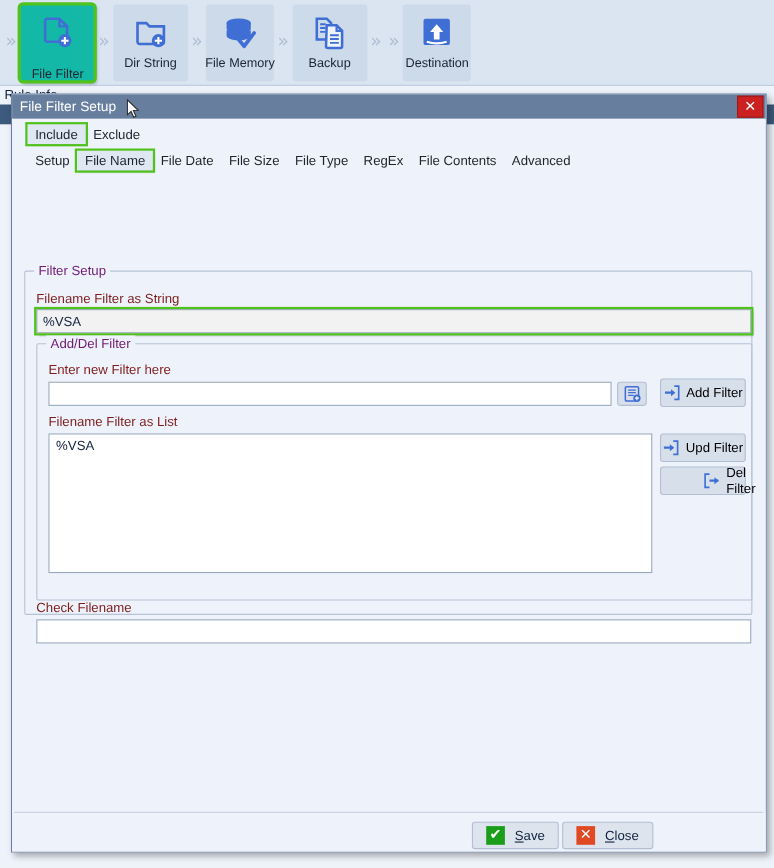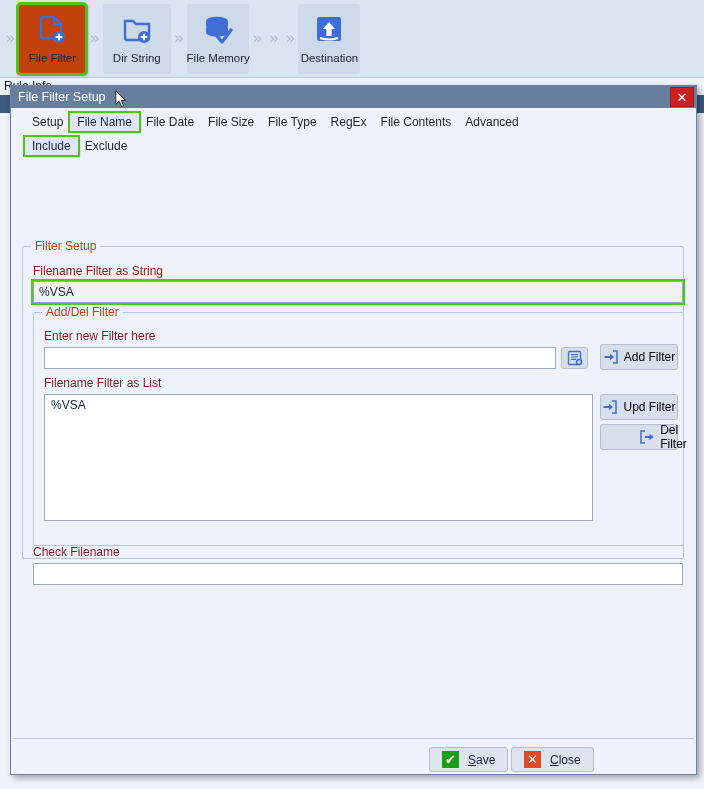--- a/index.html
+++ b/index.html
@@ -54,24 +54,25 @@
     display: flex;
     flex-direction: column;
     align-items: center;
     justify-content: flex-start;
     padding-top: 7px;
     box-sizing: border-box;
     position: relative;
   }
   .wiz-step.wide { width: 62px; }
   .wiz-step.selected {
-    background: #c2410c;
+    background: #14b8a6;
     outline: 3px solid #4fc21c;
     outline-offset: -1px;
     box-shadow: 2px 2px 3px rgba(0,0,0,0.28);
+    justify-content: space-between;
   }
   .wiz-icon {
     width: 38px; height: 38px;
     display: flex; align-items: center; justify-content: center;
   }
   .wiz-label {
     font-size: 11.5px;
     color: #1b2430;
     margin-top: 3px;
     white-space: nowrap;
@@ -172,21 +173,21 @@
     border-radius: 2px;
     box-sizing: border-box;
   }
   .group-legend {
     position: absolute;
     top: -8px;
     left: 8px;
     background: #eef2fa;
     padding: 0 4px;
     font-size: 12px;
-    color: #c2410c;
+    color: #701a75;
   }
   .fieldlabel {
     position: absolute;
     font-size: 12px;
     color: #7f1d1d;
     white-space: nowrap;
   }
   .textbox {
     position: absolute;
     background: #ffffff;
@@ -329,20 +330,32 @@
             <path d="M4 7 v5 c0 2.3 4.9 4.2 11 4.2 s11 -1.9 11 -4.2 v-5" fill="#3f6fd4"></path>
             <path d="M4 13.5 v5 c0 2.3 4.9 4.2 11 4.2 s11 -1.9 11 -4.2 v-5" fill="#3f6fd4"></path>
             <path d="M15 22 l5 6 l9 -12" fill="none" stroke="#3f6fd4" stroke-width="3.4" stroke-linecap="round" stroke-linejoin="round"></path>
           </svg>
         </span>
         <span class="wiz-label">File Memory</span>
       </div>
 
       <span class="chev">»</span>
 
+      <div class="wiz-step">
+        <span class="wiz-icon">
+          <svg width="32" height="32" viewBox="0 0 32 32">
+            <path d="M4 3 h9 l4 4 v15 h-13 z" fill="none" stroke="#3f6fd4" stroke-width="2.3"></path>
+            <path d="M7 8 h5 M7 11.5 h5 M7 15 h5" stroke="#3f6fd4" stroke-width="1.7"></path>
+            <path d="M13 9 h9 l5 5 v14 a1.6 1.6 0 0 1 -1.6 1.6 h-11.4 a1.6 1.6 0 0 1 -1.6 -1.6 z" fill="#eef2fa" stroke="#3f6fd4" stroke-width="2.3"></path>
+            <path d="M22 9 v5 h5" fill="none" stroke="#3f6fd4" stroke-width="2"></path>
+            <path d="M16 18 h8 M16 21.5 h8 M16 25 h8" stroke="#3f6fd4" stroke-width="1.7"></path>
+          </svg>
+        </span>
+        <span class="wiz-label">Backup</span>
+      </div>
 
       <span class="chev">»</span>
 
 
       <span class="chev">»</span>
 
       <div class="wiz-step wide">
         <span class="wiz-icon">
           <svg width="32" height="32" viewBox="0 0 32 32">
             <rect x="4" y="3" width="24" height="24" rx="2" fill="#3f6fd4"></rect>
@@ -360,37 +373,37 @@
   </div>
 
   <div class="dialog">
 
     <div class="dialog-titlebar">
       <span class="dialog-title">File Filter Setup</span>
       <span class="close-btn">✕</span>
     </div>
 
     <div class="dialog-body">
+
+      <div class="tabrow secondary">
+        <span class="tab hl">Include</span>
+        <span class="tab">Exclude</span>
+      </div>
 
       <div class="tabrow primary">
         <span class="tab">Setup</span>
         <span class="tab hl">File Name</span>
         <span class="tab">File Date</span>
         <span class="tab">File Size</span>
         <span class="tab">File Type</span>
         <span class="tab">RegEx</span>
         <span class="tab">File Contents</span>
         <span class="tab">Advanced</span>
       </div>
 
-      <div class="tabrow secondary">
-        <span class="tab hl">Include</span>
-        <span class="tab">Exclude</span>
-      </div>
-
       <div class="groupbox" style="left:11px; top:138px; width:662px; height:313px;">
         <span class="group-legend">Filter Setup</span>
       </div>
 
       <div class="fieldlabel" style="left:22px; top:156px;">Filename Filter as String</div>
 
       <div class="textbox hl" style="left:22px; top:173px; width:650px; height:22px;">%VSA</div>
 
       <div class="groupbox" style="left:22px; top:204px; width:651px; height:234px;">
         <span class="group-legend">Add/Del Filter</span>

